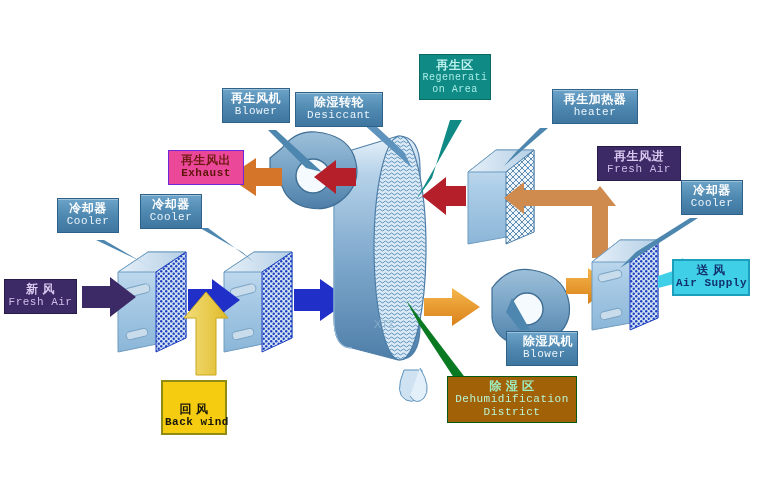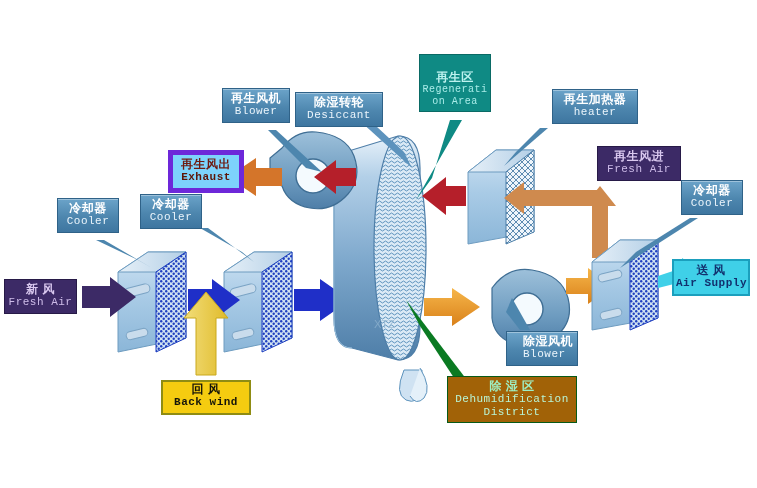--- a/index.html
+++ b/index.html
@@ -15,21 +15,21 @@
            letter-spacing:.5px;}
 
   
   .lbl.steel{background:linear-gradient(180deg,#6ba3c9 0%,#4d86ae 55%,#3e76a0 100%);
              border:1px solid #2f6288;color:#ffffff;
              box-shadow:inset 0 1px 0 rgba(255,255,255,.35);}
   .lbl.steel .cn{color:#ffffff;}
   .lbl.steel .en{color:#eaf4fb;}
 
   
-  .lbl.orange{background:#7dd3fc;border:5px solid #6d28d9;}
+  .lbl.orange{background:#ec4899;border:1px solid #6d28d9;}
   .lbl.orange .cn{color:#6e1a10;}
   .lbl.orange .en{color:#5d1508;}
 
   
   .lbl.purple{background:#3c2a66;border:1px solid #271a47;}
   .lbl.purple .cn{color:#d9c8ef;}
   .lbl.purple .en{color:#cdbbe8;}
 
   
   .lbl.teal{background:#0f8a84;border:1px solid #0a6a65;}
@@ -248,21 +248,21 @@
   <div class="lbl steel" style="left:295px;top:59px;width:88px;padding:3px 2px 4px;font-size:12px;margin-top:33px;">
     <span class="cn">除湿转轮</span>
     <span class="en" style="font-size:11px;">Desiccant</span>
   </div>
 
   <div class="lbl steel" style="left:222px;top:88px;width:68px;padding:3px 2px 4px;font-size:12px;">
     <span class="cn">再生风机</span>
     <span class="en" style="font-size:11px;">Blower</span>
   </div>
 
-  <div class="lbl teal" style="left:419px;top:54px;width:72px;padding:16px 2px 4px;font-size:12px;">
+  <div class="lbl teal" style="left:419px;top:54px;width:72px;padding:4px 2px 4px;font-size:12px;">
     <span class="cn">再生区</span>
     <span class="en" style="font-size:10px;">Regenerati</span>
     <span class="en" style="font-size:10px;">on Area</span>
   </div>
 
   <div class="lbl steel" style="left:552px;top:89px;width:86px;padding:3px 2px 4px;font-size:12px;">
     <span class="cn">再生加热器</span>
     <span class="en" style="font-size:11px;">heater</span>
   </div>
 
@@ -289,21 +289,21 @@
   <div class="lbl steel" style="left:681px;top:180px;width:62px;padding:3px 2px 4px;font-size:12px;">
     <span class="cn">冷却器</span>
     <span class="en" style="font-size:11px;">Cooler</span>
   </div>
 
   <div class="lbl purple" style="left:4px;top:279px;width:73px;padding:3px 2px 4px;font-size:12px;">
     <span class="cn sp">新 风</span>
     <span class="en" style="font-size:11px;">Fresh Air</span>
   </div>
 
-  <div class="lbl yellow" style="left:161px;top:380px;width:90px;padding:1px 2px 4px;font-size:12px;">
+  <div class="lbl yellow" style="left:161px;top:380px;width:66px;padding:21px 2px 4px;font-size:12px;">
     <span class="cn sp2">回 风</span>
     <span class="en" style="font-size:11px;font-weight:bold;">Back wind</span>
   </div>
 
   <div class="lbl green" style="left:447px;top:376px;width:130px;padding:3px 2px 4px;font-size:12px;">
     <span class="cn sp2">除 湿 区</span>
     <span class="en" style="font-size:11px;">Dehumidification</span>
     <span class="en" style="font-size:11px;">District</span>
   </div>
 

